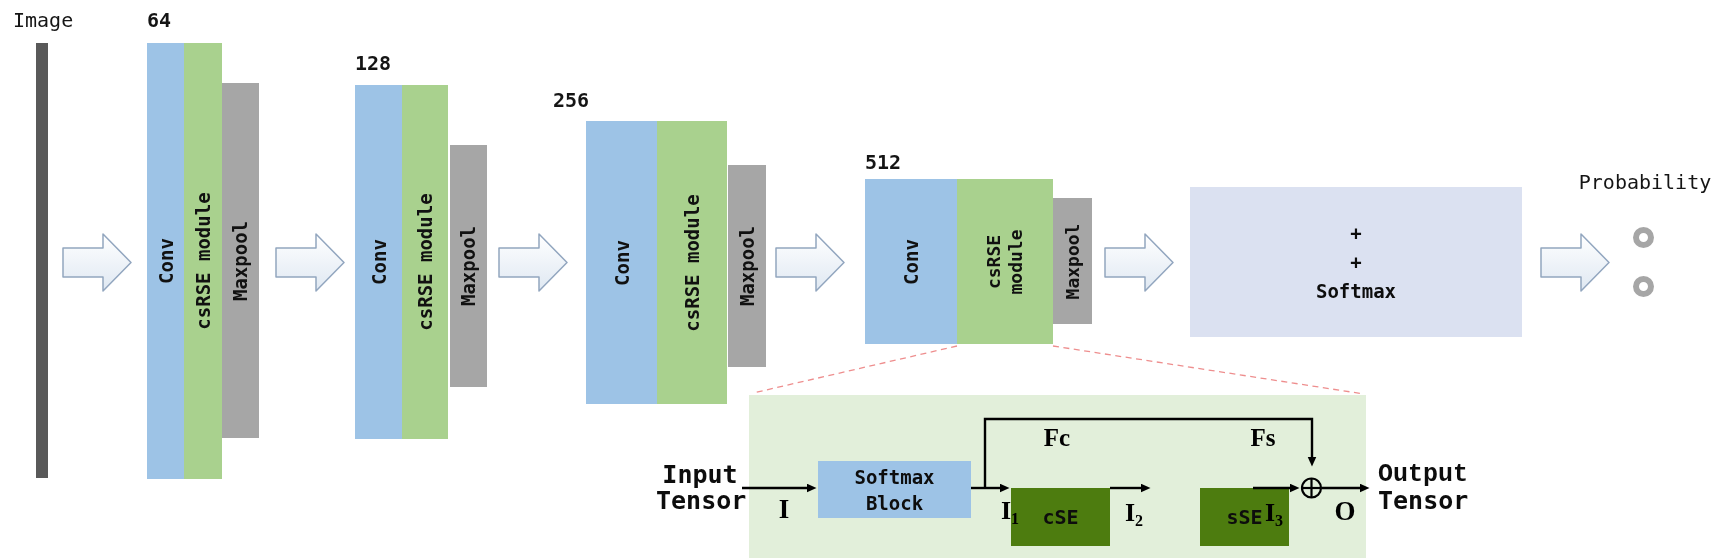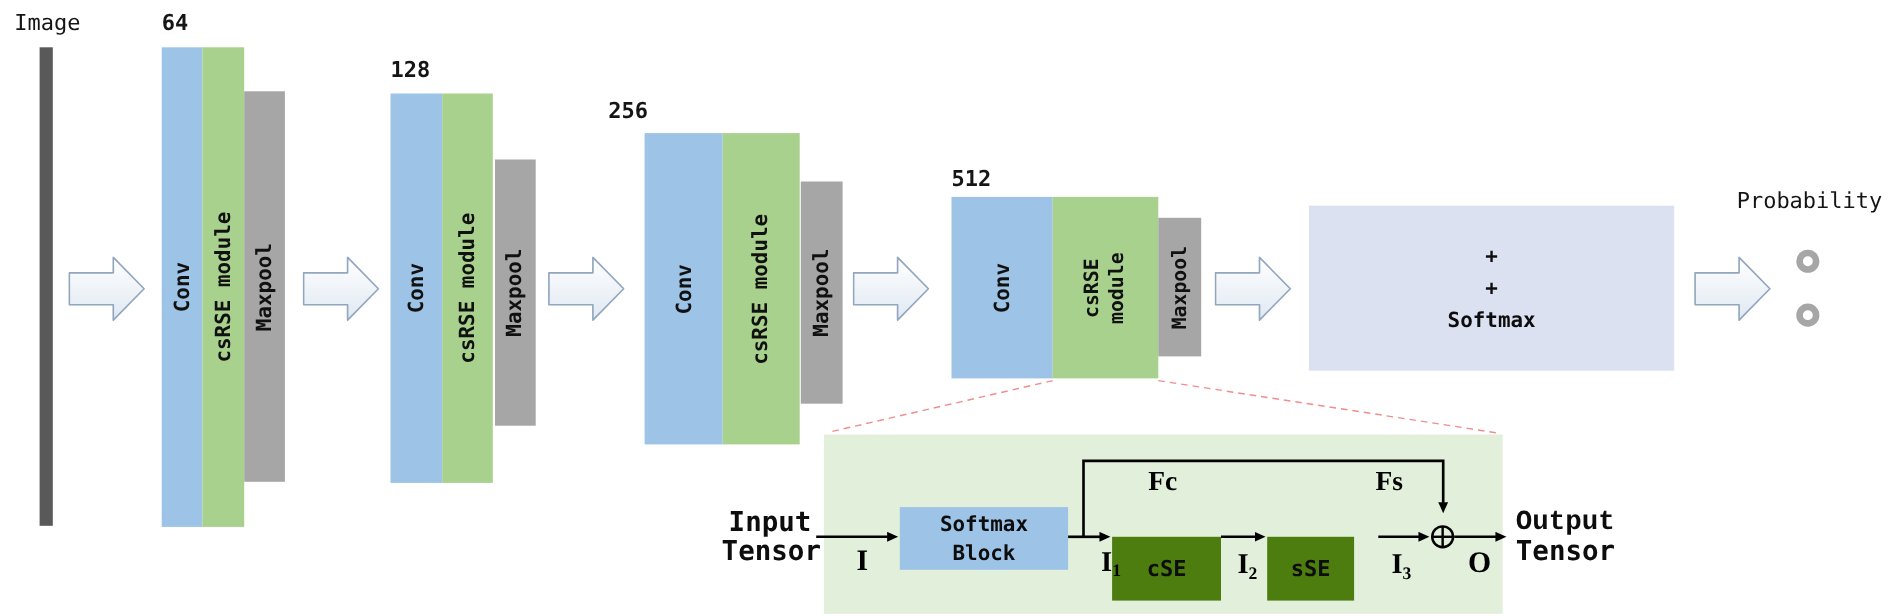--- a/index.html
+++ b/index.html
@@ -43,21 +43,21 @@
   .node-box{
     position:absolute; display:flex; flex-direction:column; align-items:center;
     justify-content:center; font-weight:bold; color:#0d0d0d; z-index:2;
   }
   #residual-block{
     left:818px; top:461px; width:153px; height:57px; background:#9dc3e6;
     font-size:19px; line-height:26px; text-align:center;
   }
   .se-box{top:460px; height:58px; background:#4d7c0f; font-size:20px;margin-top:28px;}
   #cse-box{left:1011px; width:99px;}
-  #sse-box{left:1152px; width:79px;}
+  #sse-box{left:1200px; width:89px;}
   .slabel{
     position:absolute; font-family:"Liberation Serif","DejaVu Serif",serif;
     font-weight:bold; font-size:26px; color:#000; text-align:center; z-index:4;
   }
   .slabel sub{font-size:16px; line-height:0; vertical-align:-5px;}
   svg.overlay{position:absolute; left:0; top:0; z-index:3; pointer-events:none;}
 </style>
 </head>
 <body>
 

